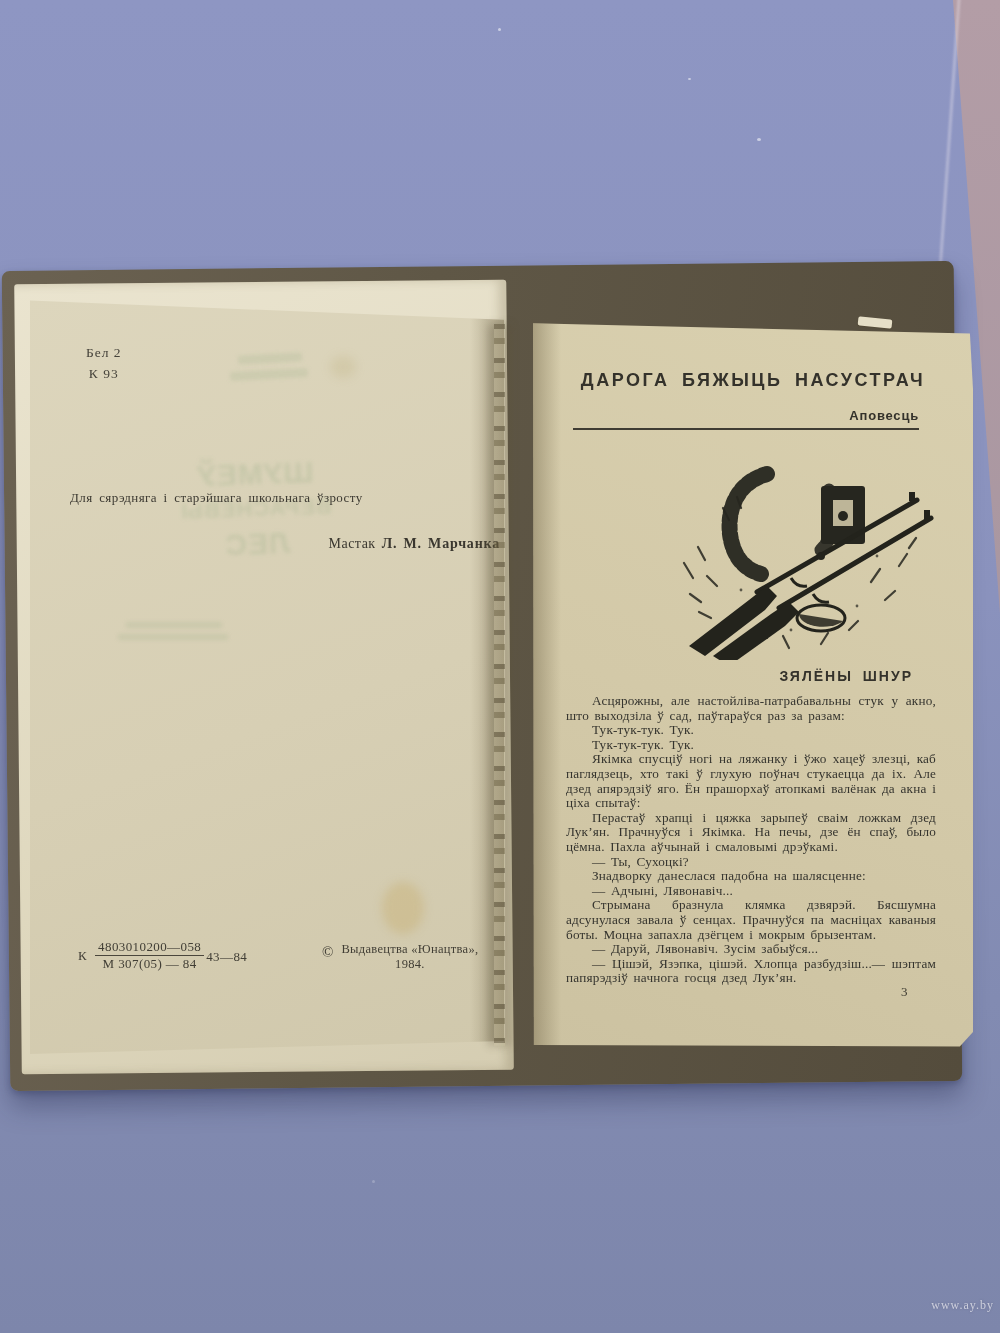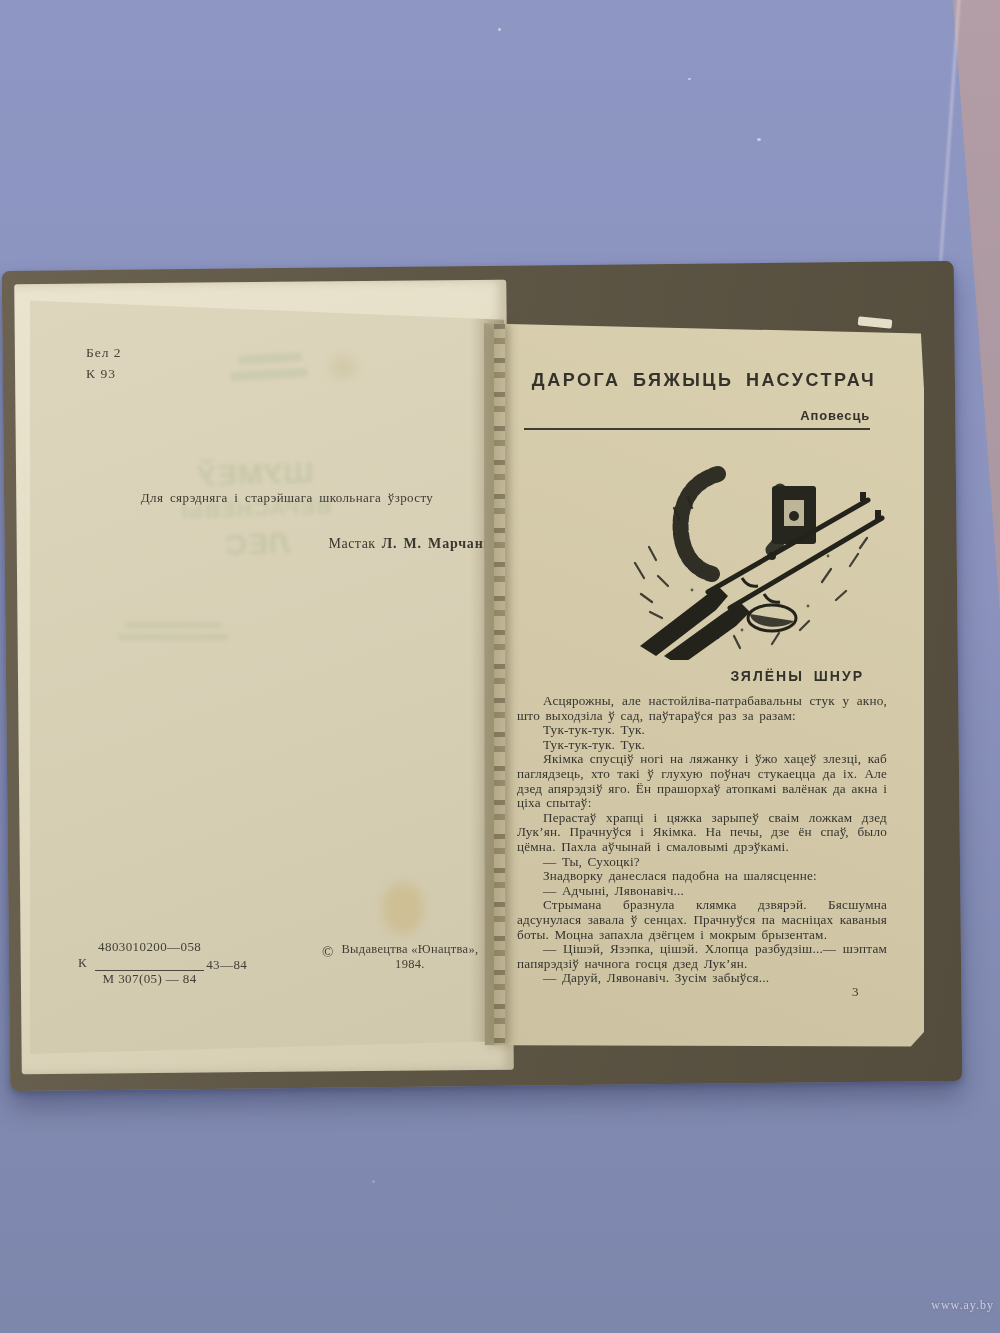--- a/index.html
+++ b/index.html
@@ -37,21 +37,21 @@
   .page-left{
     left:30px;top:296px;width:474px;height:764px;
     background:linear-gradient(160deg,#ddd6bd 0%,#d7cfb4 55%,#d0c8ac 100%);
     clip-path:polygon(0 0.6%,100% 3.1%,100% 97.5%,0 99.2%);
   }
   .page-left::after{ 
     content:"";position:absolute;top:0;right:0;width:34px;height:100%;
     background:linear-gradient(270deg,rgba(99,87,58,.42),rgba(99,87,58,0));
   }
   .page-right{
-    left:484px;top:316px;width:440px;height:732px;
+    left:533px;top:316px;width:440px;height:732px;
     background:linear-gradient(200deg,#d9d0af 0%,#d3c9a8 55%,#ccc2a1 100%);
     clip-path:polygon(0 1%,99.3% 2.4%,100% 10%,100% 97.8%,97% 99.8%,0.2% 99.6%);
   }
   .page-right::before{
     content:"";position:absolute;top:0;left:0;width:28px;height:100%;
     background:linear-gradient(90deg,rgba(99,87,58,.40),rgba(99,87,58,0));
   }
   .gutter-seam{
     position:absolute;left:494px;top:324px;width:11px;height:722px;
     background:repeating-linear-gradient(178deg,
@@ -59,37 +59,37 @@
       rgba(104,94,64,.5) 14px 20px, rgba(175,165,132,.28) 20px 34px);
     filter:blur(.4px);
     box-shadow:-6px 0 9px rgba(90,80,55,.30),6px 0 9px rgba(90,80,55,.28);
   }
   .paper-tab{
     position:absolute;left:858px;top:318px;width:34px;height:9px;border-radius:2px;
     background:#e6dfc7;transform:rotate(6deg);box-shadow:0 1px 1px rgba(80,70,45,.4);
   }
   
   .class-lines{position:absolute;left:56px;top:46px;font-size:13.5px;line-height:21px;
-    letter-spacing:1px;color:#45423a;white-space:pre;}
-  .audience{position:absolute;left:40px;top:194px;width:434px;text-align:center;
+    letter-spacing:1px;color:#45423a;white-space:pre;text-align:center;}
+  .audience{position:absolute;left:40px;top:194px;width:434px;text-align:left;
     font-size:13px;letter-spacing:.4px;word-spacing:3px;color:#3d3a32;}
   .artist{position:absolute;left:40px;top:240px;width:430px;text-align:right;
     font-size:14px;letter-spacing:.5px;word-spacing:2px;color:#3a372f;}
   .artist b{letter-spacing:.8px;}
   .ghost{position:absolute;left:138px;top:158px;width:176px;text-align:center;
     transform:scaleX(-1) rotate(2deg);filter:blur(2.2px);
     font-family:"Liberation Sans",sans-serif;font-weight:bold;
     font-size:30px;line-height:40px;letter-spacing:1px;color:rgba(103,142,92,.17);}
   .ghost-bar{position:absolute;background:rgba(110,145,100,.13);filter:blur(2px);border-radius:2px;}
   .stain{position:absolute;border-radius:50%;filter:blur(5px);}
   .catalog{position:absolute;left:48px;top:644px;display:flex;align-items:center;
     font-size:13px;color:#413e35;letter-spacing:.4px;}
   .catalog .pre{margin-right:8px;}
   .frac{display:inline-block;text-align:center;line-height:14px;}
-  .frac .num{display:block;padding:0 3px 16px;border-bottom:1.4px solid #4a463c;font-family:Liberation Serif, serif;}
+  .frac .num{display:block;padding:0 3px 1px;border-bottom:1.4px solid #4a463c;font-family:Liberation Serif, serif;}
   .frac .den{display:block;padding-top:1px;}
   .catalog .suf{margin-left:2px;margin-top:3px;}
   .copyright{position:absolute;left:292px;top:646px;display:flex;align-items:flex-start;
     font-size:12.5px;color:#413e35;}
   .copyright .csym{font-size:15px;margin:2px 8px 0 0;}
   .copyright .ctext{text-align:center;line-height:15px;letter-spacing:.3px;}
   
   .chapter-title{position:absolute;left:20px;top:54px;width:400px;text-align:center;
     font-family:"Liberation Sans",sans-serif;font-weight:bold;font-size:18px;
     letter-spacing:2.5px;word-spacing:5px;color:#34322b;}
@@ -208,22 +208,22 @@
     <div class="body-text">
       <p>Асцярожны, але настойліва-патрабавальны стук у акно, што выходзіла ў сад, паўтараўся раз за разам:</p>
       <p>Тук-тук-тук. Тук.</p>
       <p>Тук-тук-тук. Тук.</p>
       <p>Якімка спусціў ногі на ляжанку і ўжо хацеў злезці, каб паглядзець, хто такі ў глухую поўнач стукаецца да іх. Але дзед апярэдзіў яго. Ён прашорхаў атопкамі валёнак да акна і ціха спытаў:</p>
       <p>Перастаў храпці і цяжка зарыпеў сваім ложкам дзед Лук’ян. Прачнуўся і Якімка. На печы, дзе ён спаў, было цёмна. Пахла аўчынай і смаловымі дрэўкамі.</p>
       <p>— Ты, Сухоцкі?</p>
       <p>Знадворку данеслася падобна на шалясценне:</p>
       <p>— Адчыні, Лявонавіч...</p>
       <p>Стрымана бразнула клямка дзвярэй. Бясшумна адсунулася завала ў сенцах. Прачнуўся па масніцах каваныя боты. Моцна запахла дзёгцем і мокрым брызентам.</p>
+      <p>— Даруй, Лявонавіч. Зусім забыўся...</p>
       <p>— Цішэй, Язэпка, цішэй. Хлопца разбудзіш...— шэптам папярэдзіў начнога госця дзед Лук’ян.</p>
-      <p>— Даруй, Лявонавіч. Зусім забыўся...</p>
     </div>
 
     <div class="page-number">3</div>
   </div>
 
   <div class="gutter-seam"></div>
   <div class="paper-tab"></div>
 
   <div class="watermark">www.ay.by</div>
 </div>

